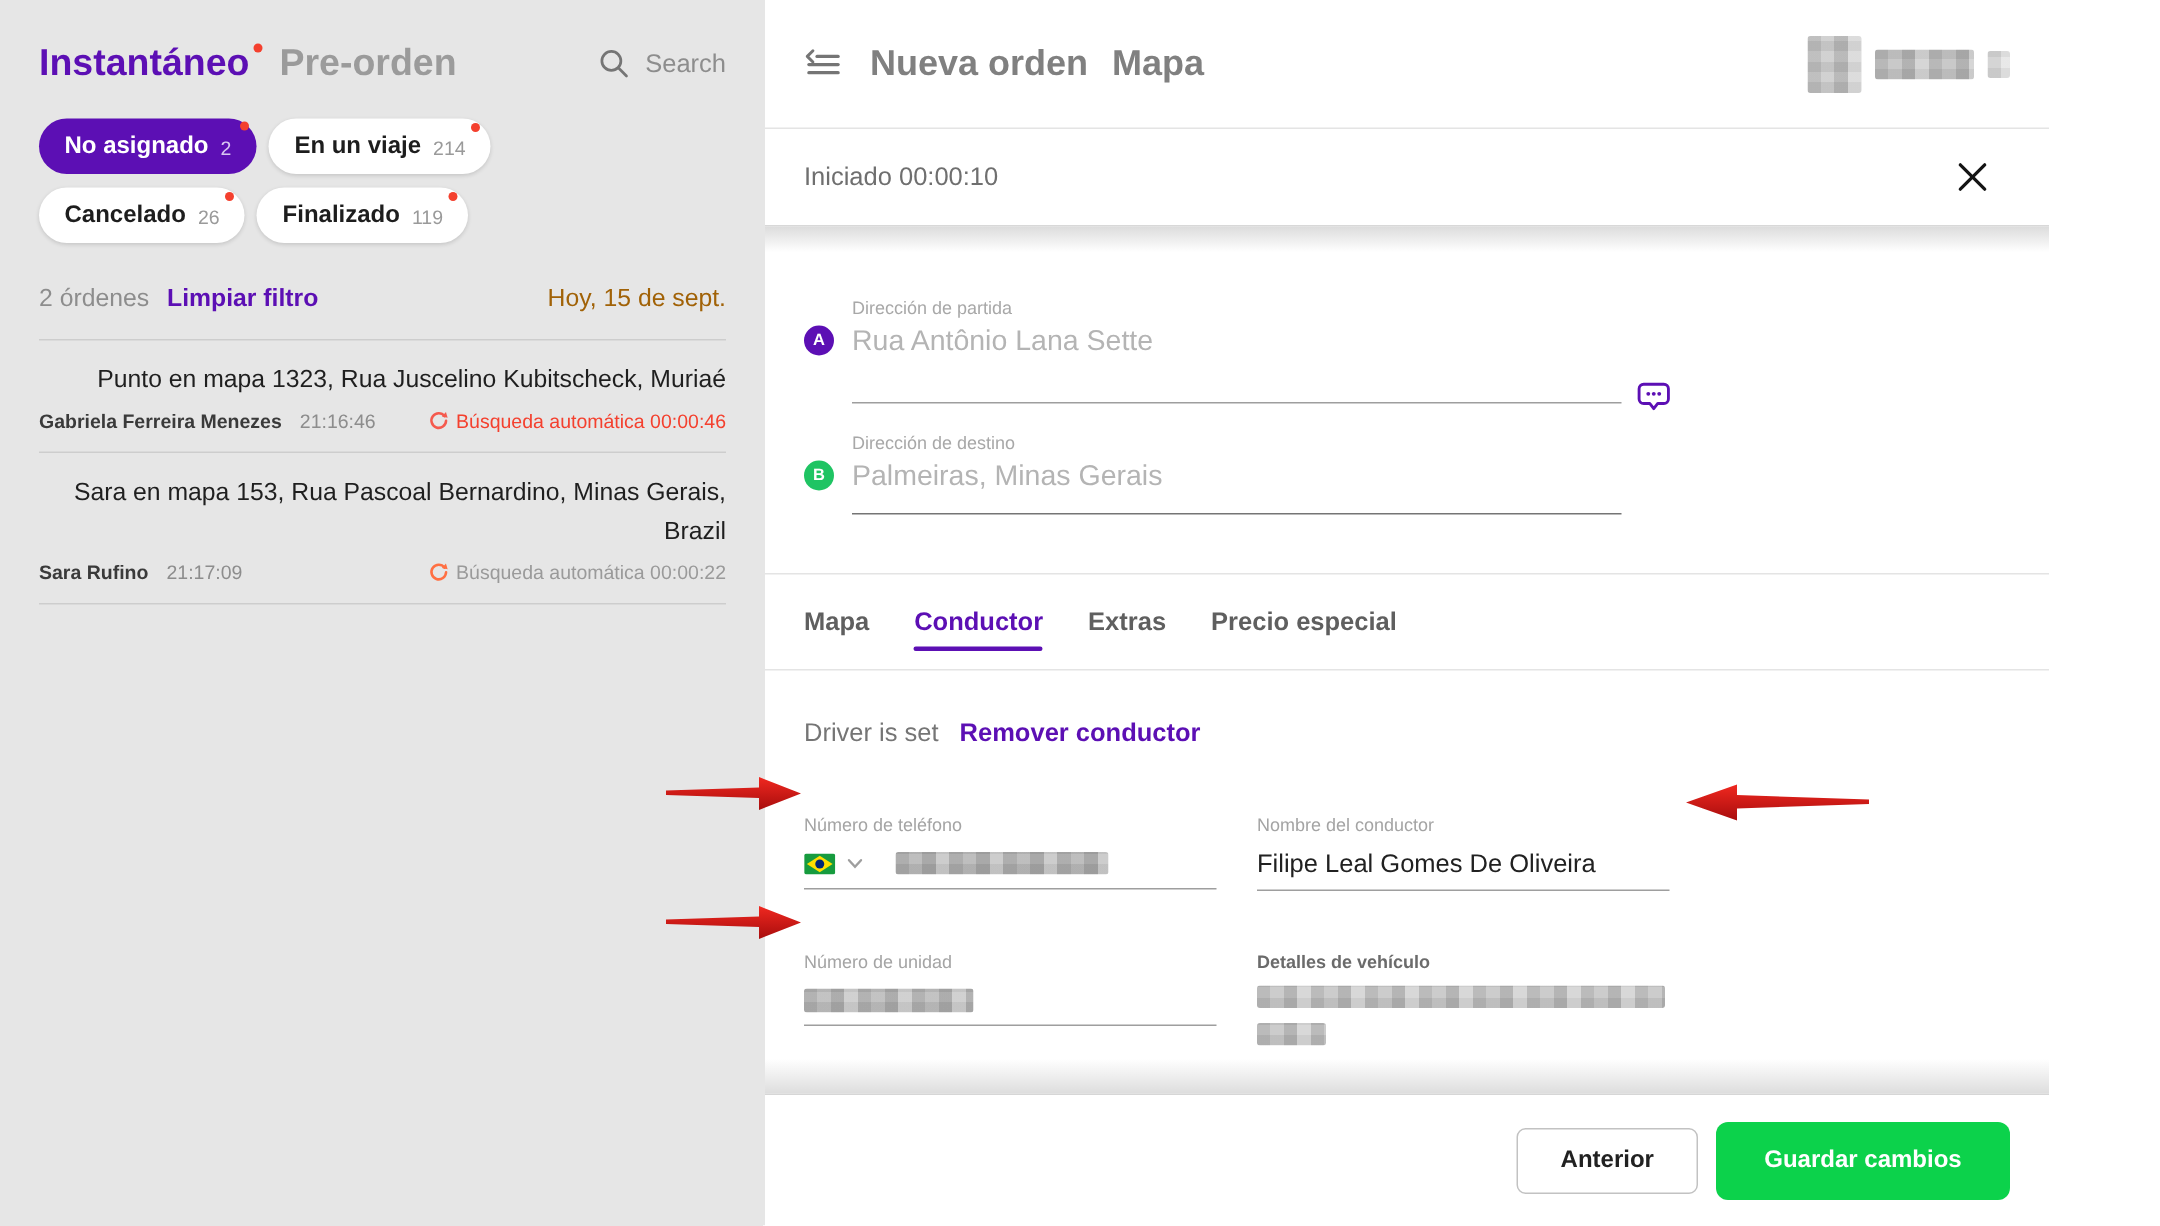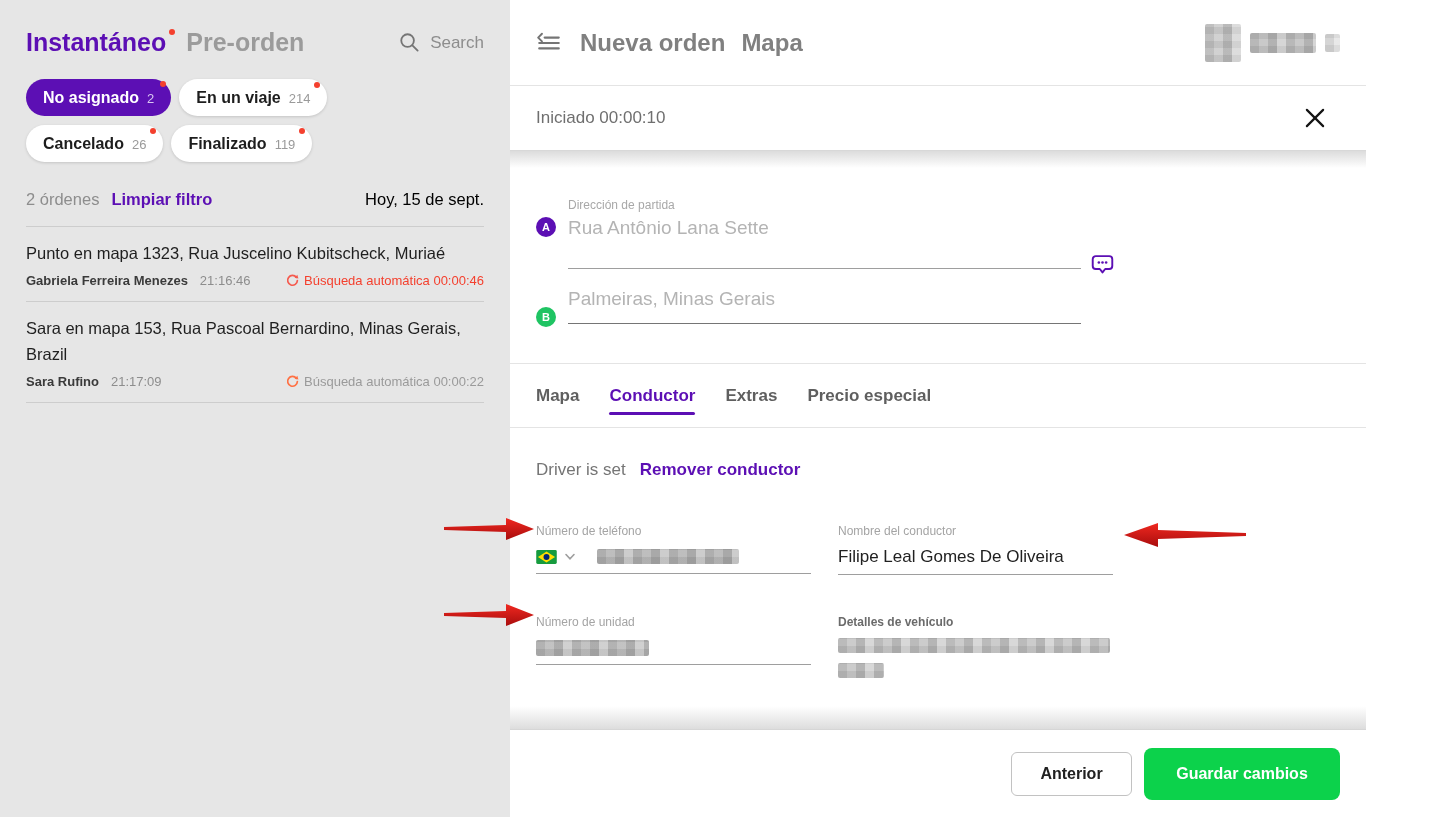--- a/index.html
+++ b/index.html
@@ -27,23 +27,23 @@
   .chip.active { background:#5c0fb4; box-shadow:none; }
   .chip.active .chip-label { color:#ffffff; }
   .chip.active .chip-count { color:#d8c6f2; }
   .chip-dot { position:absolute; top:3px; right:7px; width:6px; height:6px; border-radius:50%; background:#f4402e; }
   .chip.active .chip-dot { top:2px; right:5px; }
 
   .summary { margin-top:28px; display:flex; align-items:baseline; justify-content:space-between; font-size:16.5px; }
   .summary-left { display:flex; gap:12px; align-items:baseline; }
   .summary-count { color:#8d8d8d;text-align:right; }
   .clear-filter { color:#5c0fb4; font-weight:700; cursor:pointer; }
-  .summary-date { color:#000000;margin-left:36px; }
-
-  .orders { margin-top:17px; }
+  .summary-date { color:#a16207;margin-left:36px; }
+
+  .orders { margin-top:17px;text-align:right; }
   .order { padding:13px 0 13px; border-top:1px solid #cdcdcd; cursor:pointer; }
   .order:last-child { border-bottom:1px solid #cdcdcd; }
   .order-title { font-size:16.5px; color:#1f1f1f; line-height:26px; }
   .order-meta { margin-top:7px; display:flex; align-items:center; font-size:13px; }
   .order-client { font-weight:700; color:#3a3a3a; }
   .order-time { color:#8d8d8d; margin-left:12px; }
   .order-status { margin-left:auto; display:flex; align-items:center; gap:5px; }
   .order-status .spin { width:13px; height:13px; }
   .status-red { color:#f4402e; }
   .status-gray { color:#9a9a9a; }
@@ -252,20 +252,21 @@
           <svg class="chat-icon" viewBox="0 0 24 24">
             <path d="M5 3.8 h14 c1.8 0 3.2 1.4 3.2 3.2 v7 c0 1.8 -1.4 3.2 -3.2 3.2 h-4.2 l-2.8 3.6 -2.8 -3.6 H5 c-1.8 0 -3.2 -1.4 -3.2 -3.2 v-7 c0 -1.8 1.4 -3.2 3.2 -3.2 z" fill="#ffffff" stroke="currentColor" stroke-width="2" stroke-linejoin="round"></path>
             <circle cx="8.2" cy="10.5" r="1.35" fill="currentColor"></circle>
             <circle cx="12" cy="10.5" r="1.35" fill="currentColor"></circle>
             <circle cx="15.8" cy="10.5" r="1.35" fill="currentColor"></circle>
           </svg>
         </div>
       </div>
       <div class="route-field">
         <span class="route-badge badge-b">B</span>
+        <div class="route-label">Dirección de destino</div>
         <div class="route-value">Palmeiras, Minas Gerais</div>
         <div class="underline-row">
           <div class="route-line darker"></div>
         </div>
       </div>
     </section>
 
     <div class="div-line tabs-divider"></div>
 
     <nav class="tabs">

